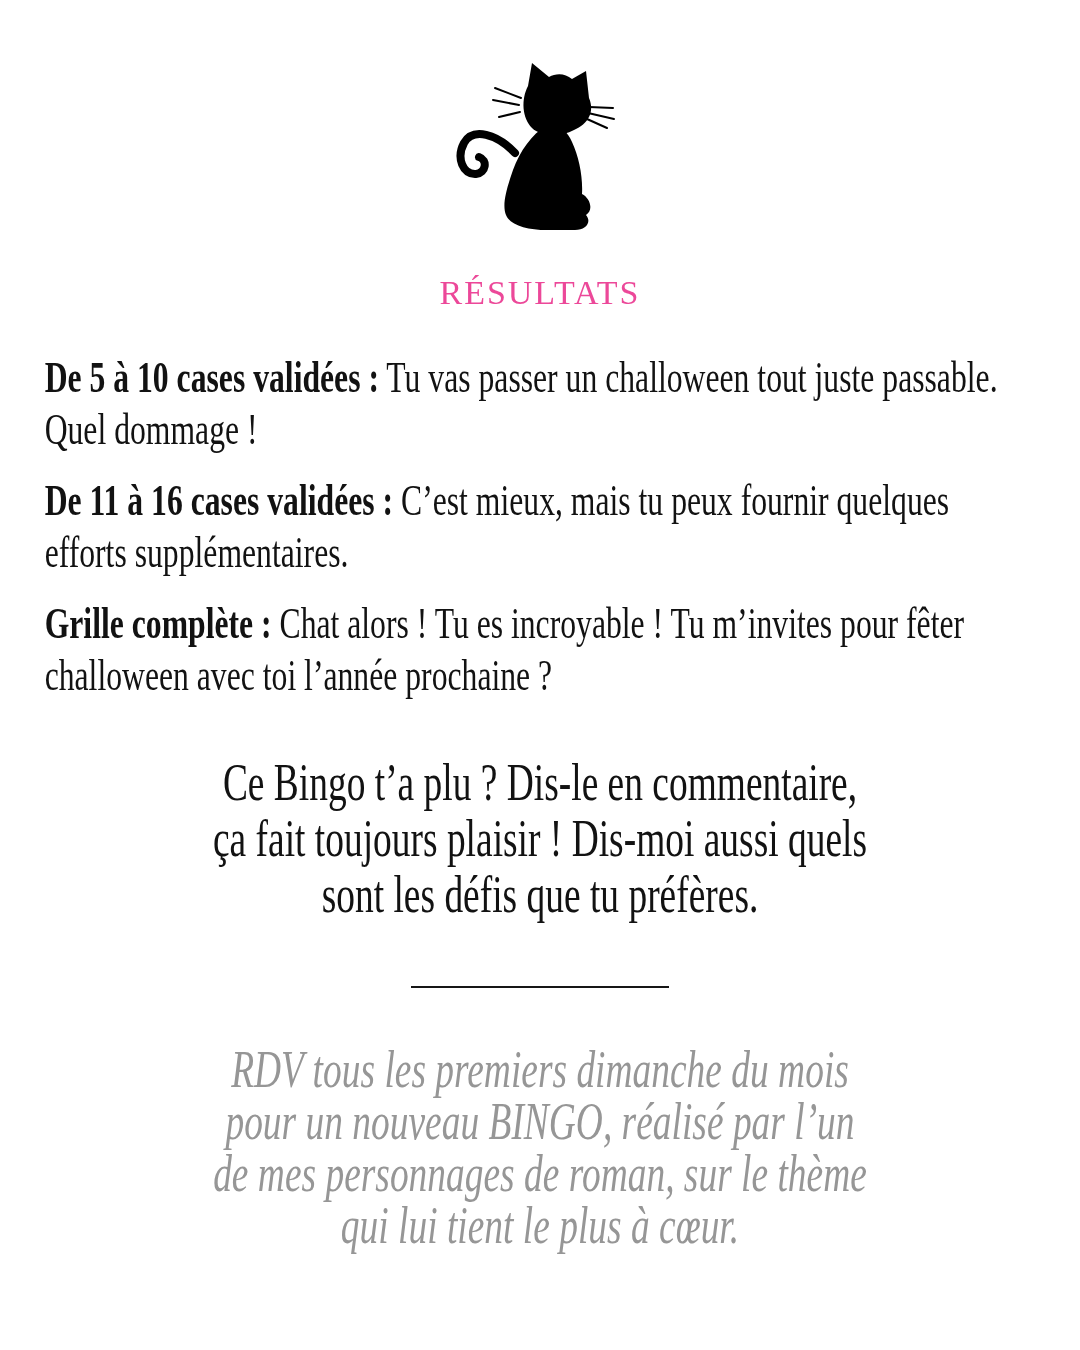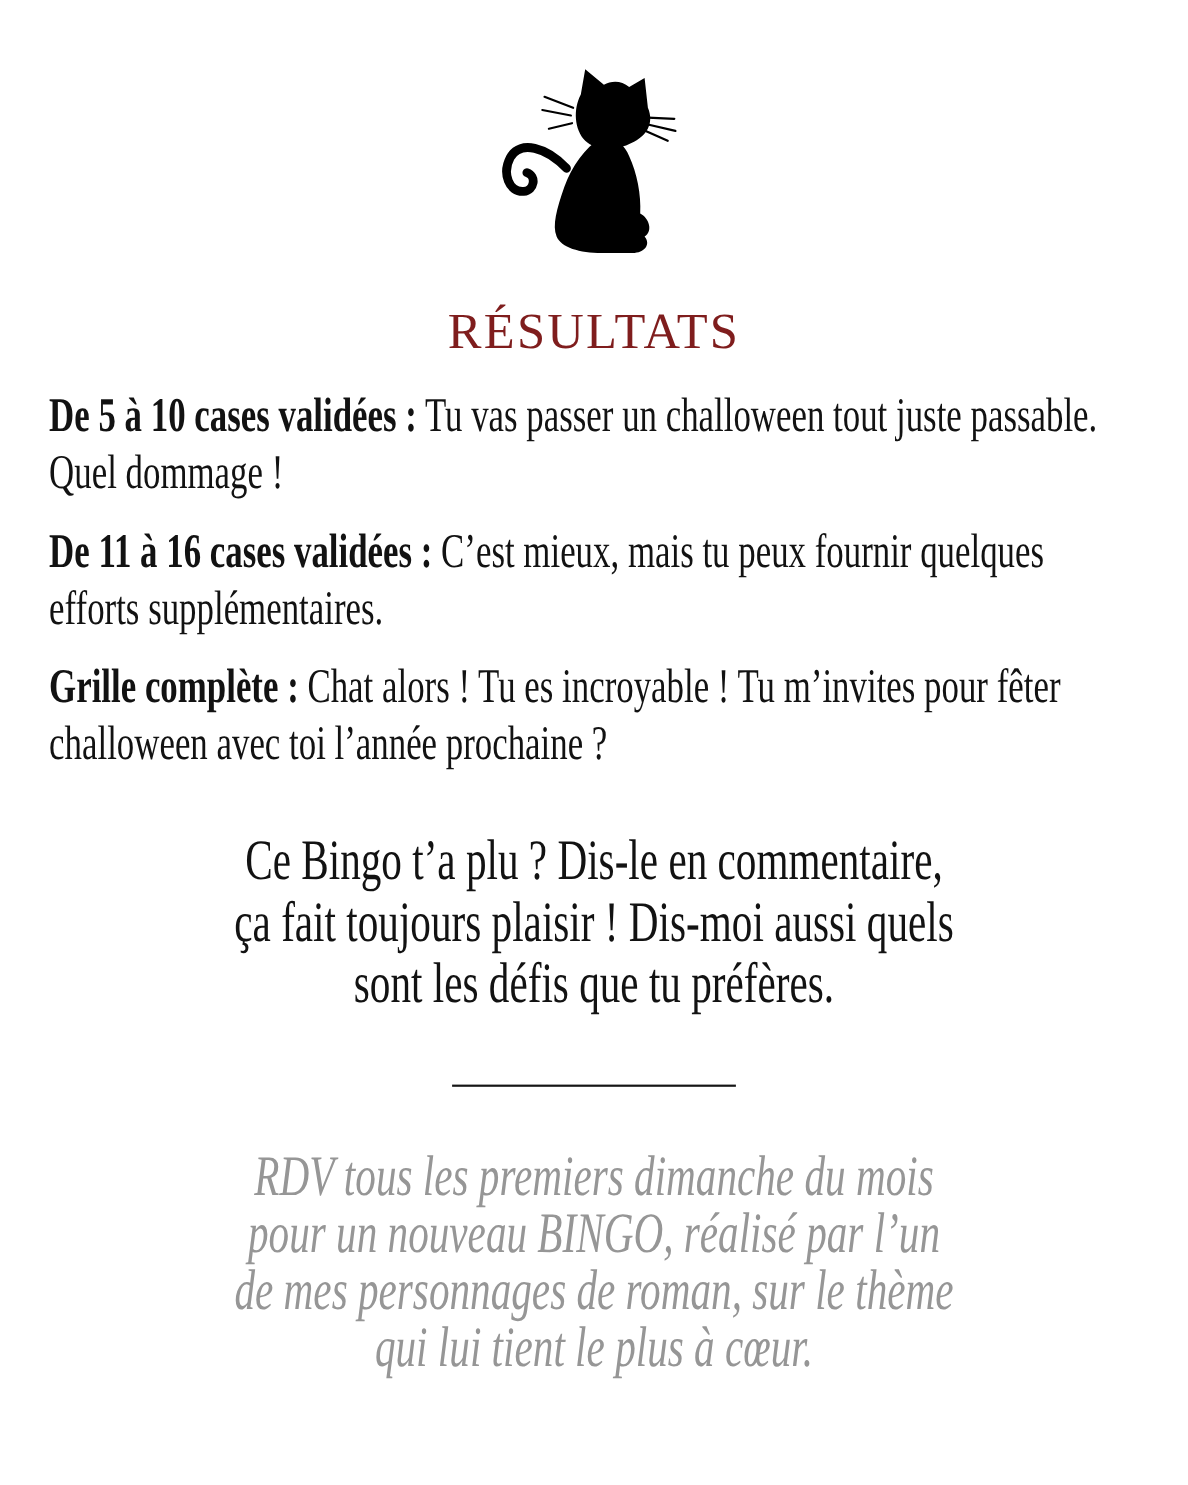--- a/index.html
+++ b/index.html
@@ -23,24 +23,24 @@
     justify-content: center;
   }
 
   
   .title {
     position: absolute;
     top: 258px;
     left: 0;
     width: 100%;
     text-align: center;
-    font-size: 46px;
+    font-size: 34px;
     letter-spacing: 2px;
     font-weight: 400;
-    color: #7f1d1d;
+    color: #ec4899;
     margin-top: 16px;
   }
 
   
   .condensed {
     position: absolute;
     left: 0;
     width: 1500px;
     transform: scaleX(0.72);
     transform-origin: 0 0;

